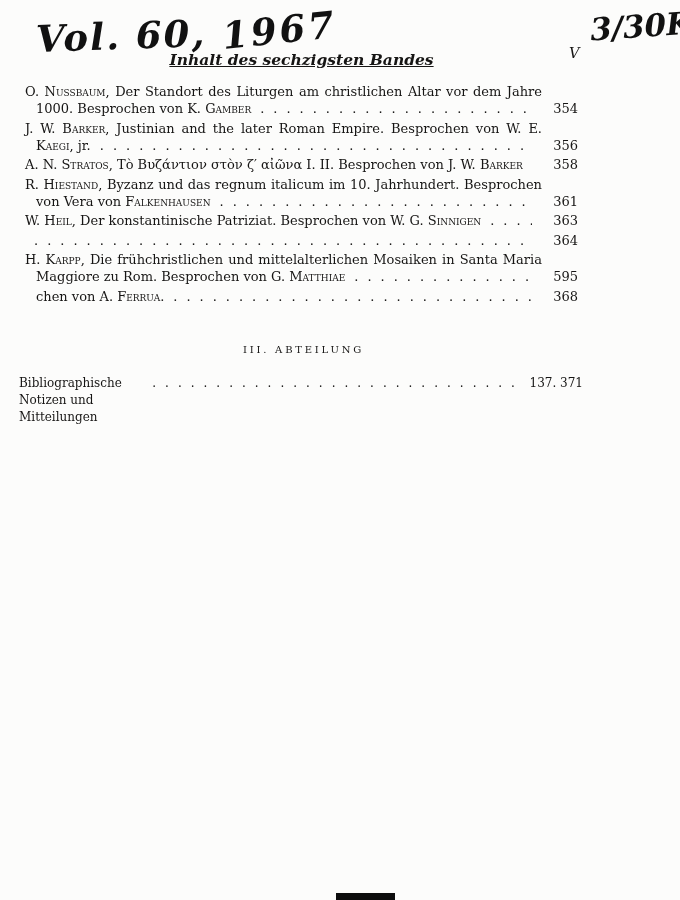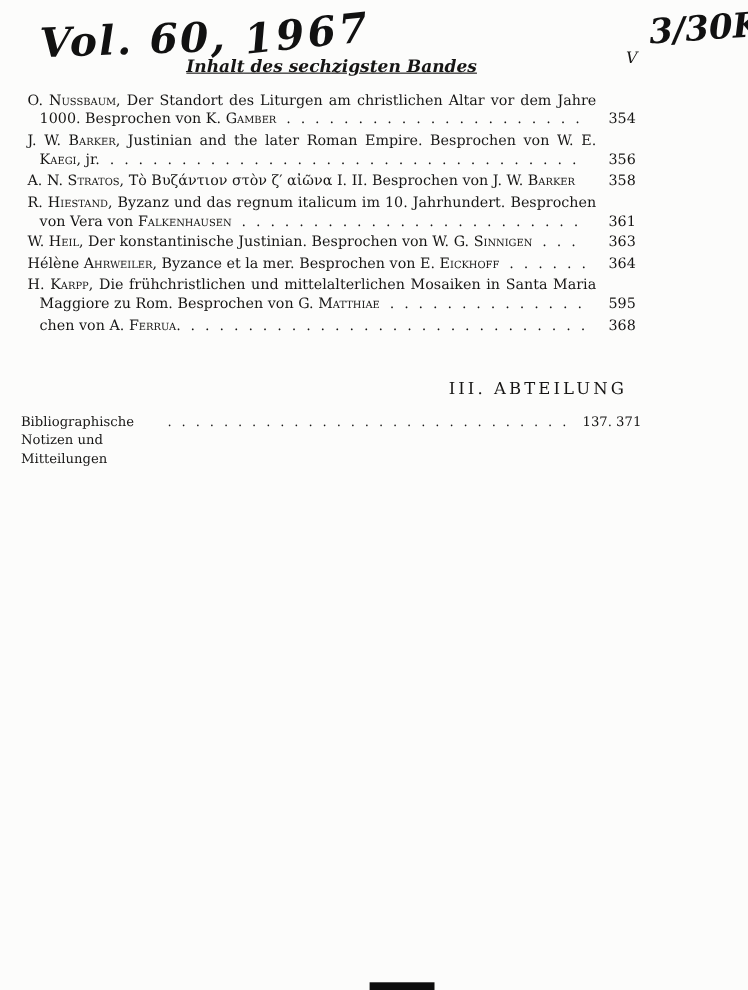--- a/index.html
+++ b/index.html
@@ -40,22 +40,22 @@
   .toc-line.justify .line-text { white-space:normal; }
   .toc-line.indent { padding-left:11px; }
   .sc { font-variant:small-caps; }
   .leader {
     flex:1 1 auto; overflow:hidden; white-space:nowrap;
     letter-spacing:9px; padding-left:9px; margin-right:10px;
   }
   .pagenum { flex:none; min-width:36px; text-align:right; }
   
   .section-heading {
-    position:absolute; left:17px; top:344px; width:553px; text-align:right;
-    font-size:15px; letter-spacing:2.8px;
+    position:absolute; left:27px; top:344px; width:553px; text-align:center;
+    font-size:10px; letter-spacing:2.8px;
   }
   .biblio-row {
     position:absolute; left:19px; top:375px; width:564px;
     display:flex; align-items:baseline; font-size:12px; line-height:17px;
   }
   .biblio-row .pagenum { min-width:58px; }
   
   .scan-mark {
     position:absolute; left:336px; top:893px; width:59px; height:7px;
     background:#0d0d0d;
@@ -100,28 +100,27 @@
       <div class="toc-entry">
         <div class="toc-line justify"><span class="line-text"><span>R. </span><span class="sc">Hiestand</span><span>, Byzanz und das regnum italicum im 10. Jahrhundert. Besprochen</span></span></div>
         <div class="toc-line indent">
           <span class="line-text"><span>von Vera von </span><span class="sc">Falkenhausen</span></span>
           <span class="leader">............................................................</span>
           <span class="pagenum">361</span>
         </div>
       </div>
       <div class="toc-entry">
         <div class="toc-line">
-          <span class="line-text"><span>W. </span><span class="sc">Heil</span><span>, Der konstantinische Justinian. Besprochen von W. G. </span><span class="sc">Sinnigen</span></span>
+          <span class="line-text"><span>W. </span><span class="sc">Heil</span><span>, Der konstantinische Patriziat. Besprochen von W. G. </span><span class="sc">Sinnigen</span></span>
           <span class="leader">............................................................</span>
           <span class="pagenum">363</span>
         </div>
       </div>
       <div class="toc-entry">
         <div class="toc-line">
-          <span class="line-text"><span>Hélène </span><span class="sc">Ahrweiler</span><span>, Byzance et la mer. Besprochen von E. </span><span class="sc">Eickhoff</span></span>
           <span class="leader">............................................................</span>
           <span class="pagenum">364</span>
         </div>
       </div>
       <div class="toc-entry">
         <div class="toc-line justify"><span class="line-text"><span>H. </span><span class="sc">Karpp</span><span>, Die frühchristlichen und mittelalterlichen Mosaiken in Santa Maria</span></span></div>
         <div class="toc-line indent">
           <span class="line-text"><span>Maggiore zu Rom. Besprochen von G. </span><span class="sc">Matthiae</span></span>
           <span class="leader">............................................................</span>
           <span class="pagenum">595</span>

